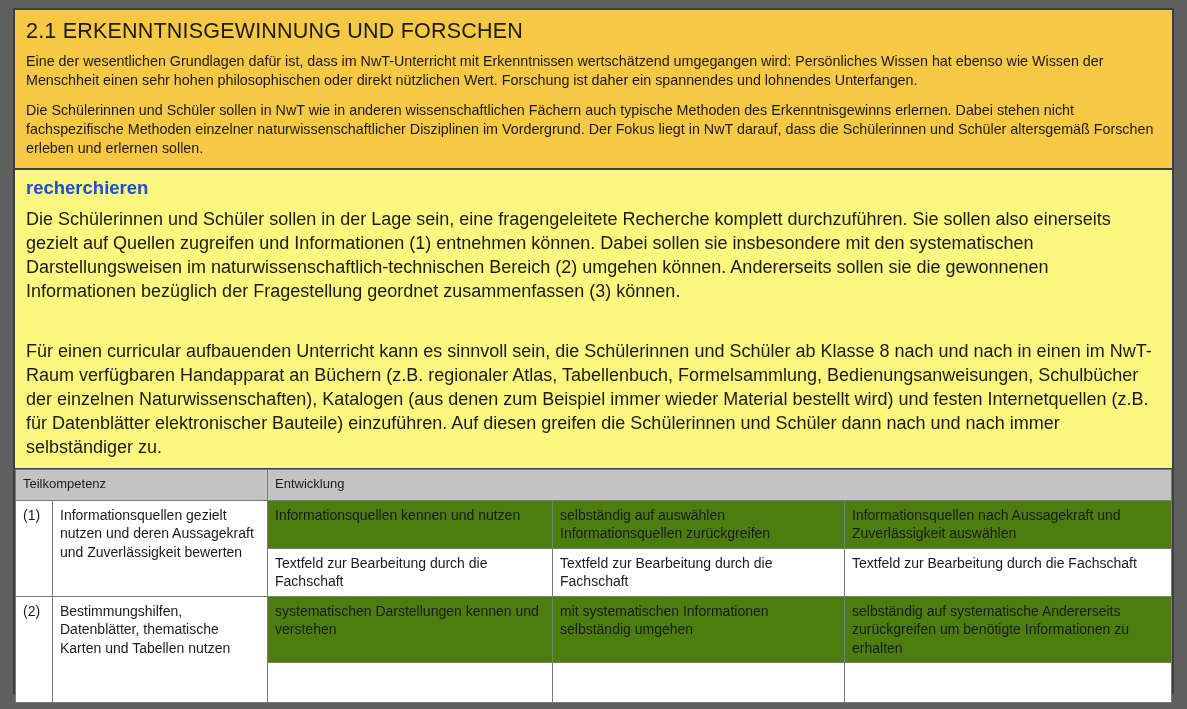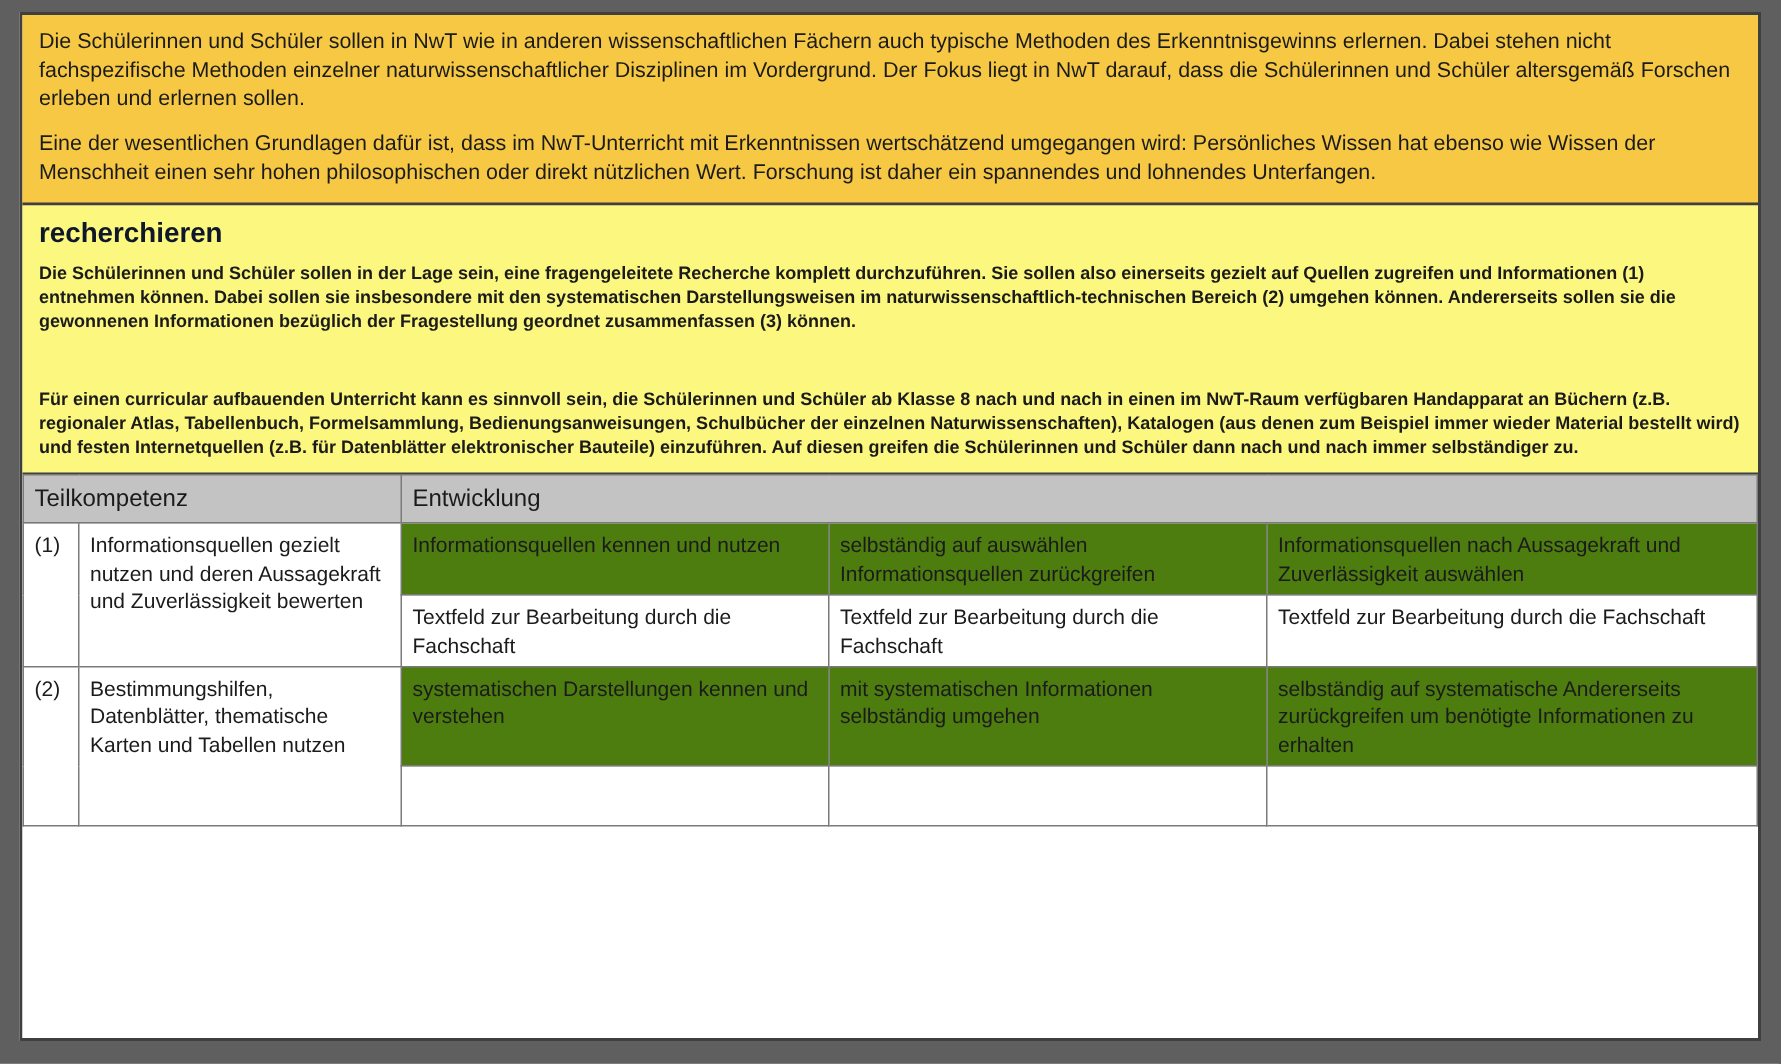--- a/index.html
+++ b/index.html
@@ -52,30 +52,29 @@
 
   
   .comp-block {
     background: #fbf77f;
     border-bottom: 1px solid #3f3f3f;
     padding: 7px 11px 8px 11px;
   }
   .comp-title {
     font-size: 18.5px;
     font-weight: bold;
-    color: #0f172a;
+    color: #1d4ed8;
     margin: 0 0 10px 0;
     line-height: 1.15;
   }
   .comp-p {
-    font-size: 12px;
+    font-size: 18px;
     color: #1b1b1b;
     line-height: 1.33;
     margin: 0 0 10px 0;
-    font-weight: bold;
   }
   .comp-p:last-child { margin-bottom: 0; margin-top: 36px; }
 
   
   .table-wrap {
     flex: 1;
     background: #ffffff;
     padding: 0;
   }
   table.kompetenz {
@@ -89,21 +88,21 @@
     border: 1px solid #7a7a7a;
     vertical-align: top;
     padding: 5px 6px 5px 7px;
     font-weight: normal;
     text-align: left;
     line-height: 1.32;
   }
   .hdr td {
     background: #c3c3c3;
     height: 31px;
-    font-size: 16px;
+    font-size: 13px;
     padding-top: 6px;
   }
   .c-num   { width: 37px; }
   .c-teil  { width: 215px; }
   .c-dev   { width: 285px; }
   .c-dev2  { width: 292px; }
   .c-dev3  { width: 327px; }
 
   .cell-beige { background: #4d7c0f; }
   .cell-white { background: #ffffff; }
@@ -112,22 +111,23 @@
   .teil-cell { padding-top: 6px; }
   .row-empty-beige { height: 40px; }
 </style>
 </head>
 <body>
 
 <div id="page">
   <div class="doc-frame">
 
     <div class="intro-block">
+      <h1 class="intro-title">2.1 ERKENNTNISGEWINNUNG UND FORSCHEN</h1>
+      <p class="intro-p">Eine der wesentlichen Grundlagen dafür ist, dass im NwT-Unterricht mit Erkenntnissen wertschätzend umgegangen wird: Persönliches Wissen hat ebenso wie Wissen der Menschheit einen sehr hohen philosophischen oder direkt nützlichen Wert. Forschung ist daher ein spannendes und lohnendes Unterfangen.</p>
       <p class="intro-p">Die Schülerinnen und Schüler sollen in NwT wie in anderen wissenschaftlichen Fächern auch typische Methoden des Erkenntnisgewinns erlernen. Dabei stehen nicht fachspezifische Methoden einzelner naturwissenschaftlicher Disziplinen im Vordergrund. Der Fokus liegt in NwT darauf, dass die Schülerinnen und Schüler altersgemäß Forschen erleben und erlernen sollen.</p>
-      <p class="intro-p">Eine der wesentlichen Grundlagen dafür ist, dass im NwT-Unterricht mit Erkenntnissen wertschätzend umgegangen wird: Persönliches Wissen hat ebenso wie Wissen der Menschheit einen sehr hohen philosophischen oder direkt nützlichen Wert. Forschung ist daher ein spannendes und lohnendes Unterfangen.</p>
     </div>
 
     <div class="comp-block">
       <h2 class="comp-title">recherchieren</h2>
       <p class="comp-p">Die Schülerinnen und Schüler sollen in der Lage sein, eine fragengeleitete Recherche komplett durchzuführen. Sie sollen also einerseits gezielt auf Quellen zugreifen und Informationen (1) entnehmen können. Dabei sollen sie insbesondere mit den systematischen Darstellungsweisen im naturwissenschaftlich-technischen Bereich (2) umgehen können. Andererseits sollen sie die gewonnenen Informationen bezüglich der Fragestellung geordnet zusammenfassen (3) können.</p>
       <p class="comp-p">Für einen curricular aufbauenden Unterricht kann es sinnvoll sein, die Schülerinnen und Schüler ab Klasse 8 nach und nach in einen im NwT-Raum verfügbaren Handapparat an Büchern (z.B. regionaler Atlas, Tabellenbuch, Formelsammlung, Bedienungsanweisungen, Schulbücher der einzelnen Naturwissenschaften), Katalogen (aus denen zum Beispiel immer wieder Material bestellt wird) und festen Internetquellen (z.B. für Datenblätter elektronischer Bauteile) einzuführen. Auf diesen greifen die Schülerinnen und Schüler dann nach und nach immer selbständiger zu.</p>
     </div>
 
     <div class="table-wrap">
       <table class="kompetenz">

